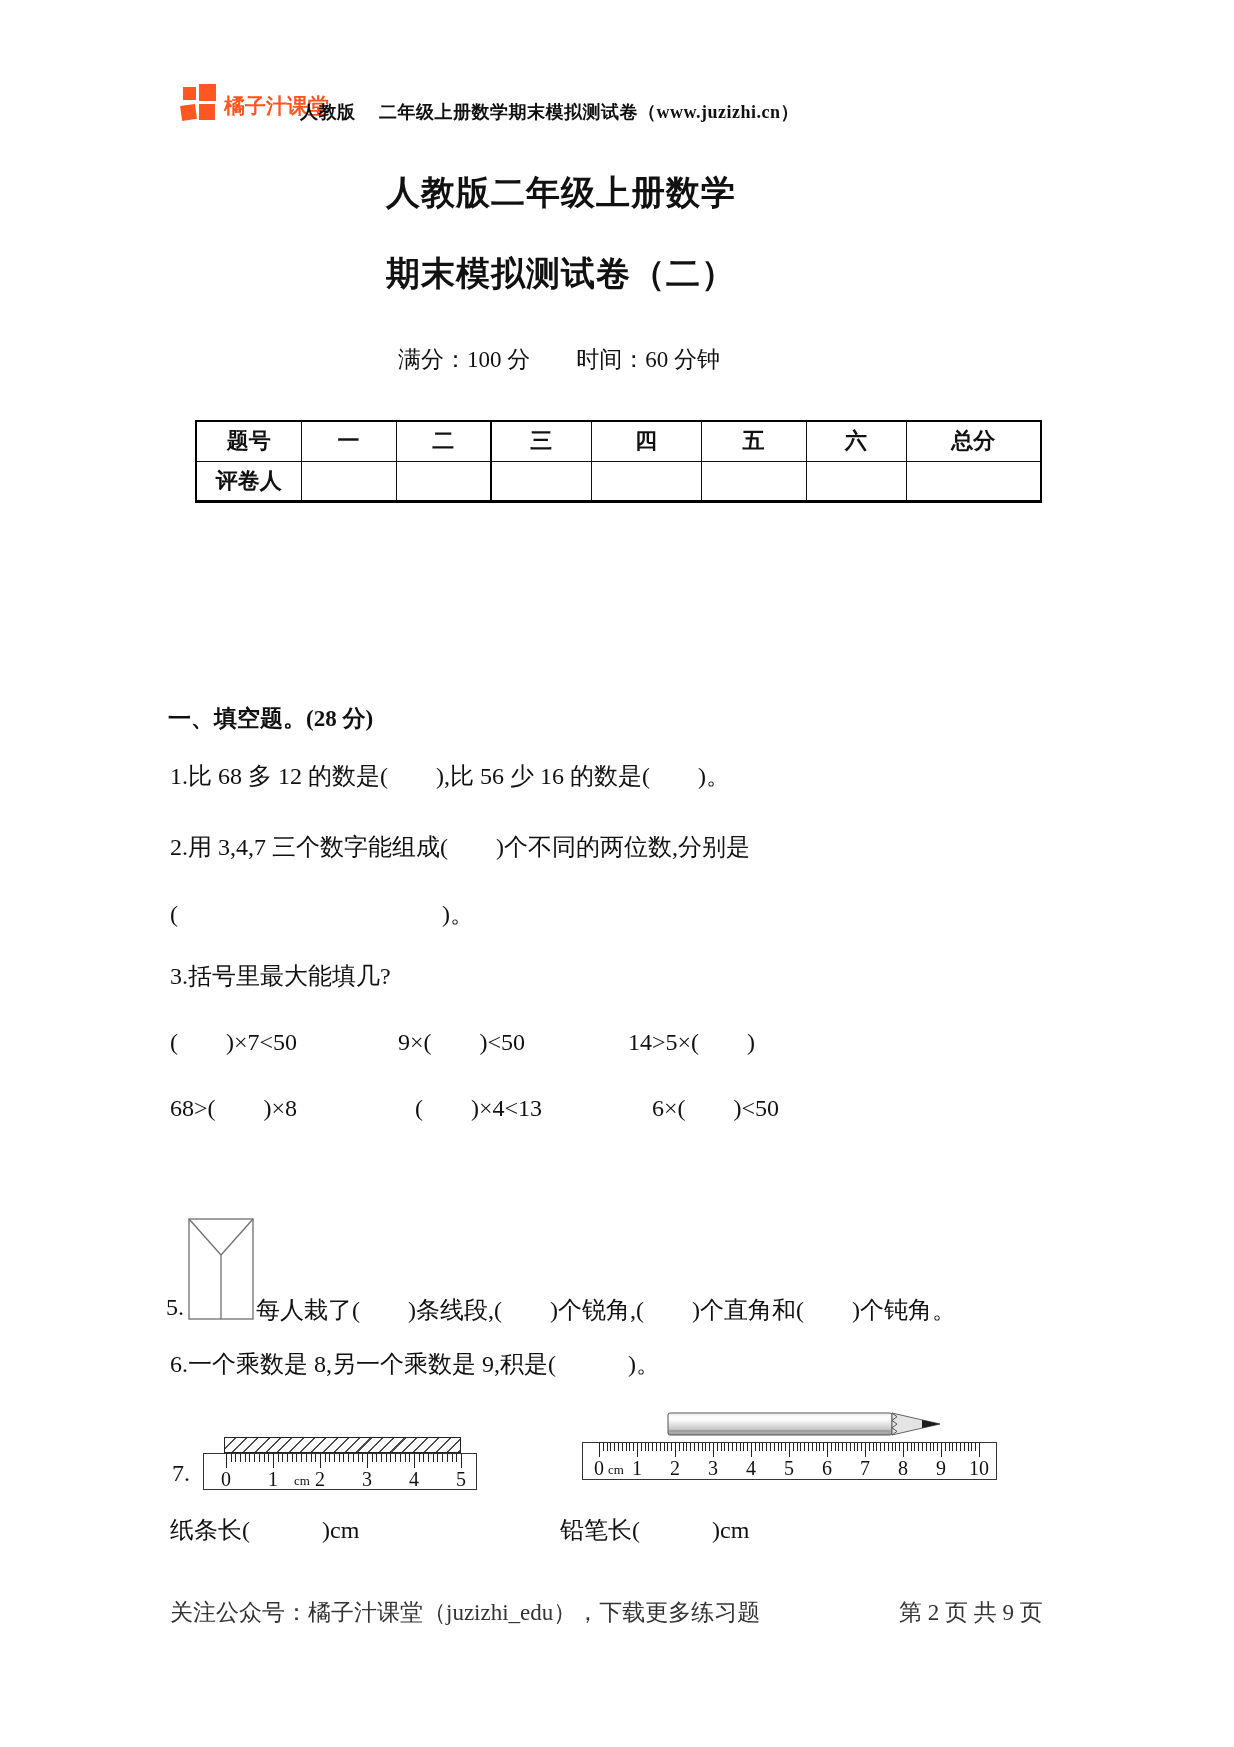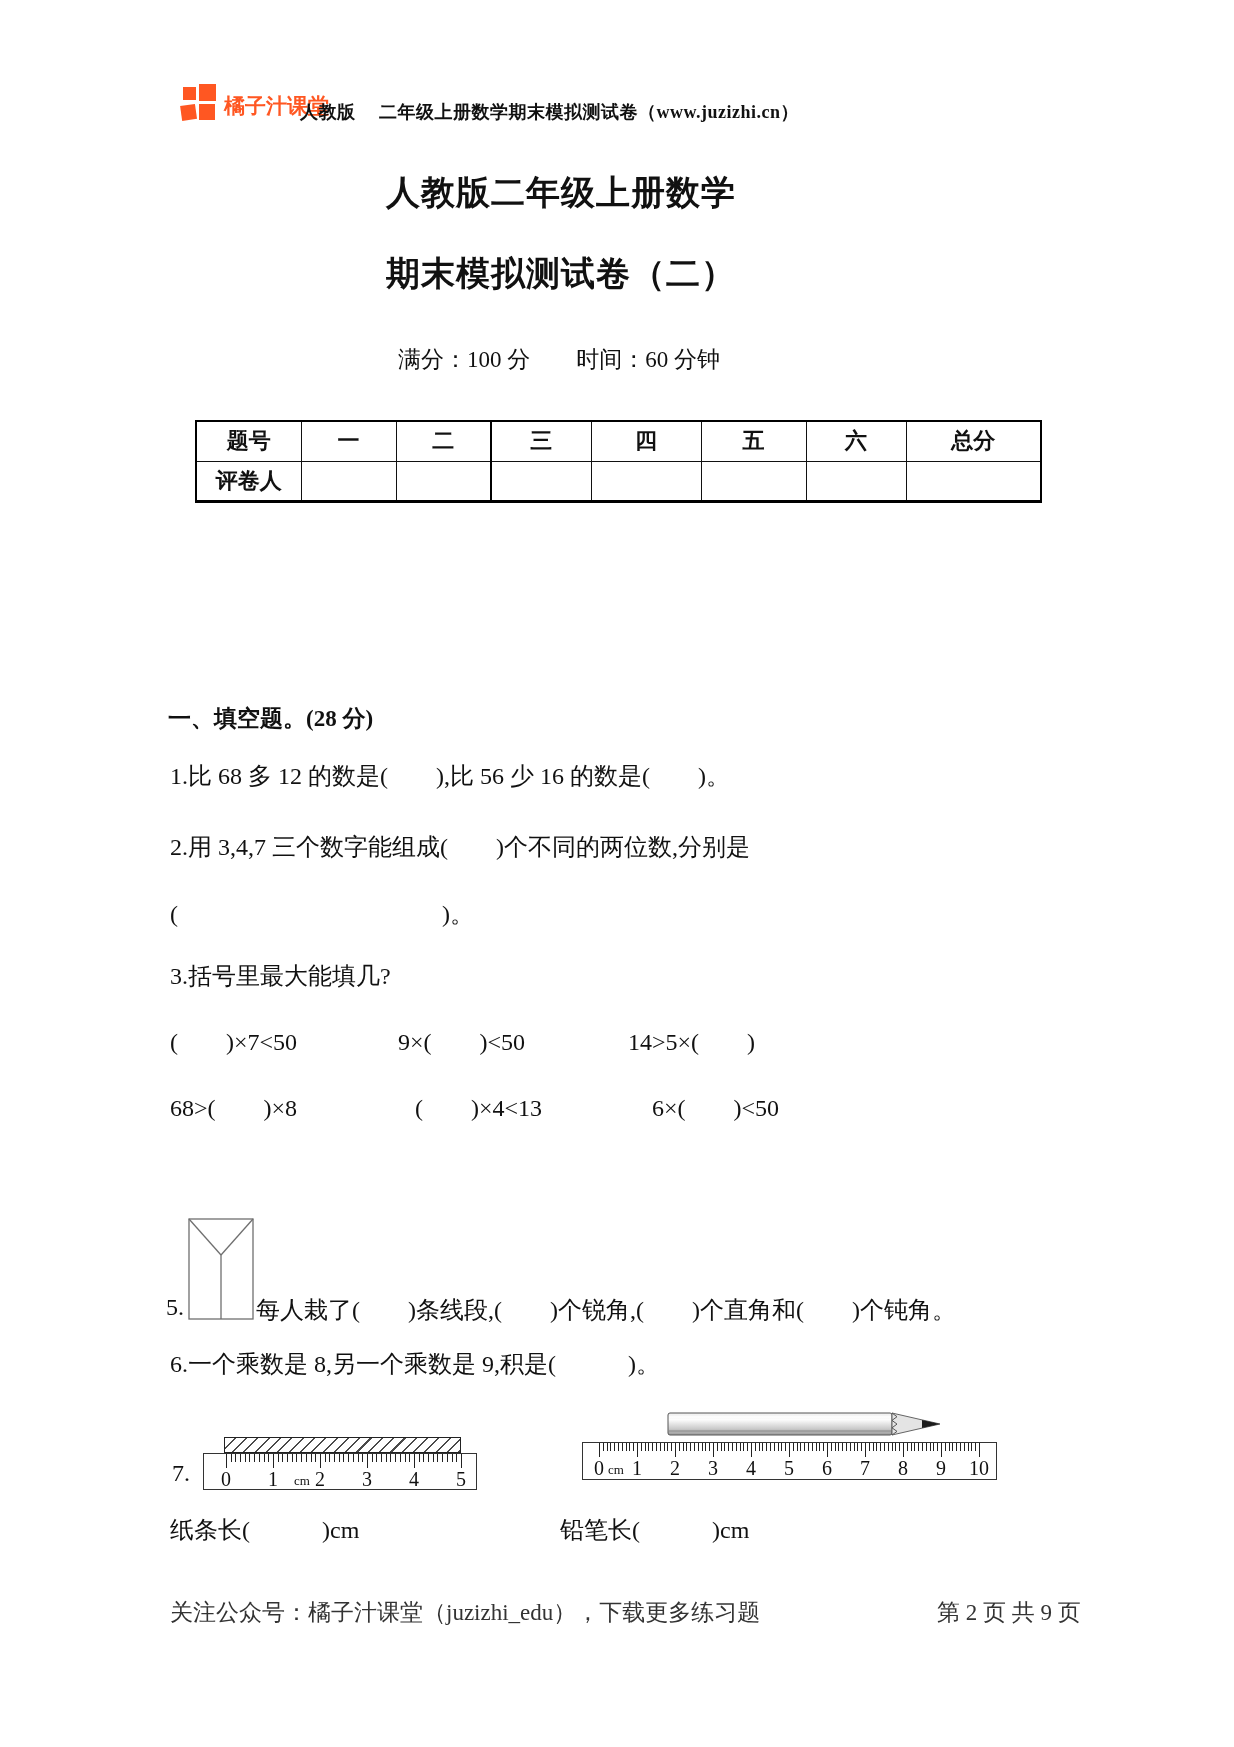--- a/index.html
+++ b/index.html
@@ -170,15 +170,15 @@
       <span class="ruler-num" style="left: 163px;">3</span>
       <span class="ruler-num" style="left: 210px;">4</span>
       <span class="ruler-num" style="left: 257px;">5</span>
     </div>
   <span class="abs qtext" style="left:172px;top:1460px;">7.</span>
 
   <span class="abs qtext" style="left:170px;top:1514px;">纸条长(　　　)cm</span>
   <span class="abs qtext" style="left:560px;top:1514px;">铅笔长(　　　)cm</span>
 
   <div class="abs footer-text" style="left:170px;top:1597px;">关注公众号：橘子汁课堂（juzizhi_edu），下载更多练习题</div>
-  <div class="abs footer-text" style="left:937px;top:1597px;text-align:right;">第 2 页 共 9 页</div>
+  <div class="abs footer-text" style="left:899px;top:1597px;text-align:right;">第 2 页 共 9 页</div>
 
 </div>
 
 </body></html>

